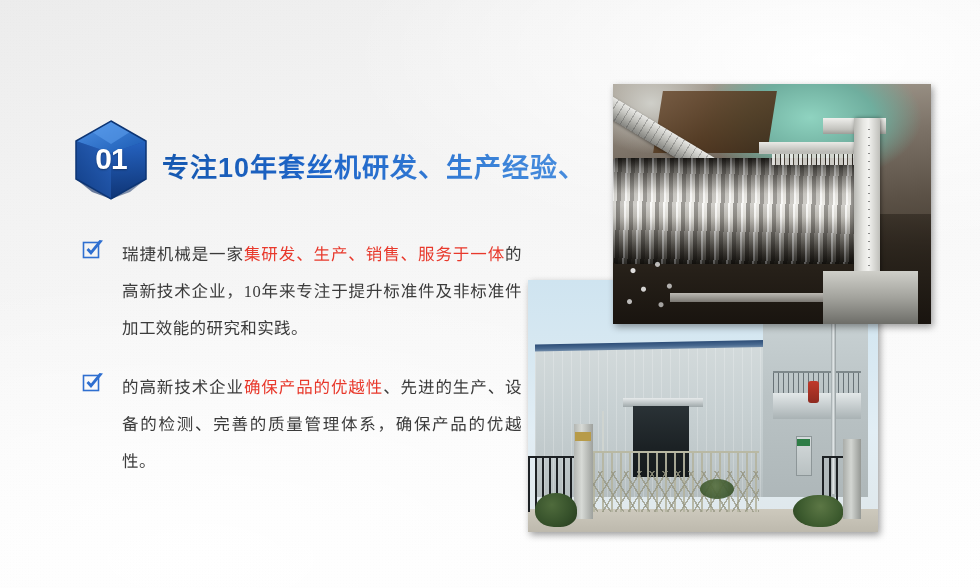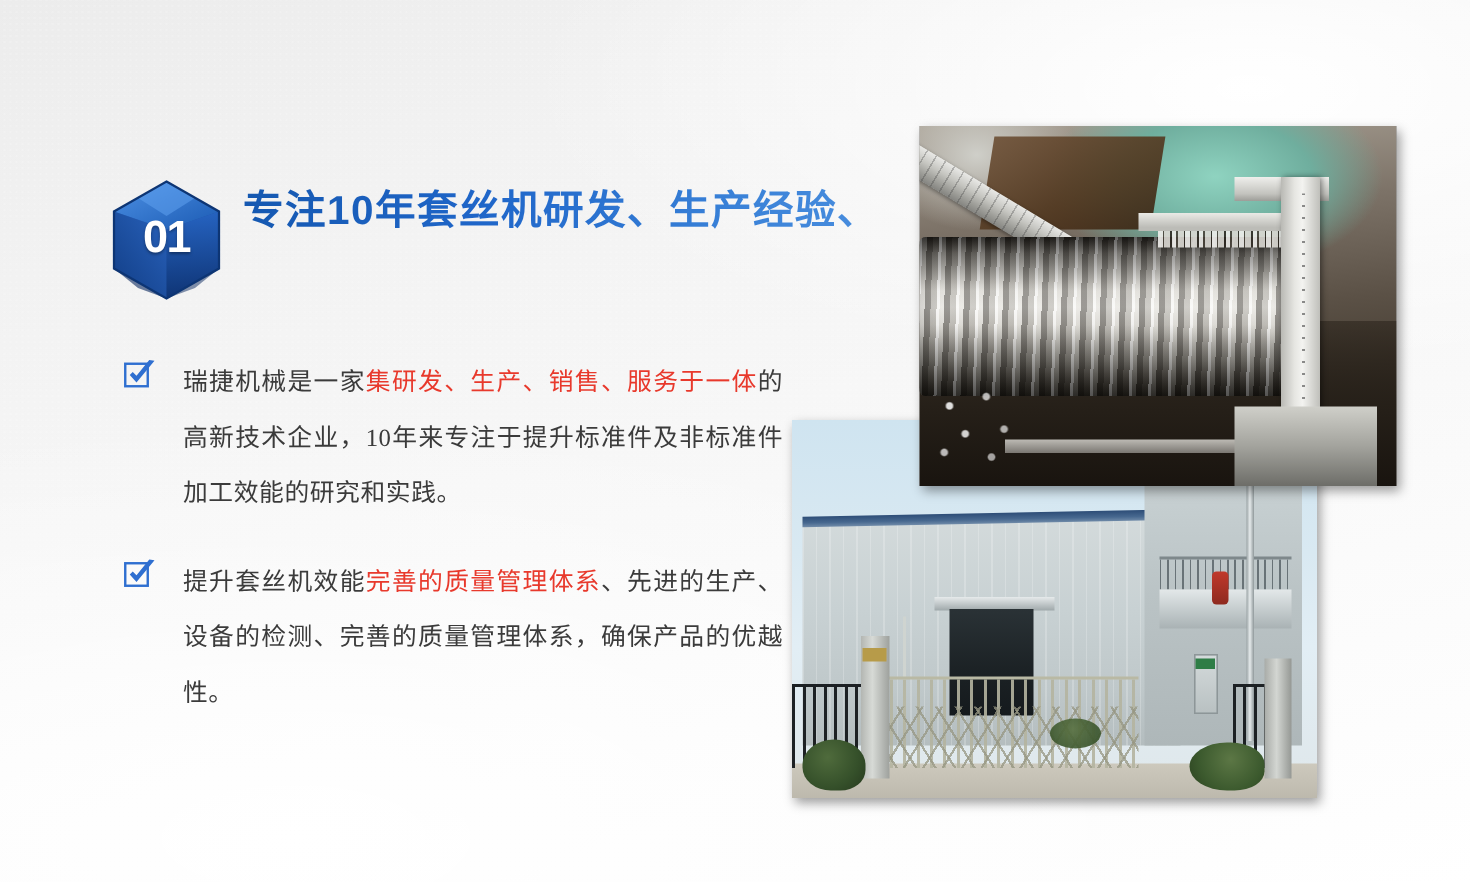--- a/index.html
+++ b/index.html
@@ -84,20 +84,21 @@
   .title-line {
     font-size: 27px;
     font-weight: bold;
     line-height: 44px;
     letter-spacing: 1px;
     white-space: nowrap;
     background: linear-gradient(95deg, #1558b0 0%, #1f66c9 38%, #3a82d8 78%, #4a8ede 100%);
     -webkit-background-clip: text;
     background-clip: text;
     color: transparent;
+    margin-top: 28px;
     -webkit-text-fill-color: transparent;
   }
 
   
   .bullets {
     position: absolute;
     left: 82px;
     top: 236px;
     width: 440px;
   }
@@ -517,21 +518,21 @@
       </div>
 
       <div class="bullet">
         <span class="check-icon">
           <svg viewBox="0 0 22 22" aria-hidden="true">
             <rect x="1.5" y="3.5" width="15" height="15" fill="none" stroke="#2f6fd0" stroke-width="1.6"></rect>
             <path d="M4.5 11 L9 16 L21 1.5 L17.5 1 L9 11.5 L6.5 9 Z" fill="#2f6fd0"></path>
           </svg>
         </span>
         <div class="bullet-text">
-          <span>提升套丝机效能</span><span class="hl">完善的质量管理体系</span><span>、先进的生产、设备的检测、完善的质量管理体系，确保产品的优越性。</span>
+          <span>的高新技术企业</span><span class="hl">确保产品的优越性</span><span>、先进的生产、设备的检测、完善的质量管理体系，确保产品的优越性。</span>
         </div>
       </div>
 
     </div>
   </div>
 
   <div class="photo photo-factory">
     <div class="pf-sky"></div>
     <div class="pf-wall"></div>
     <div class="pf-roofline"></div>

